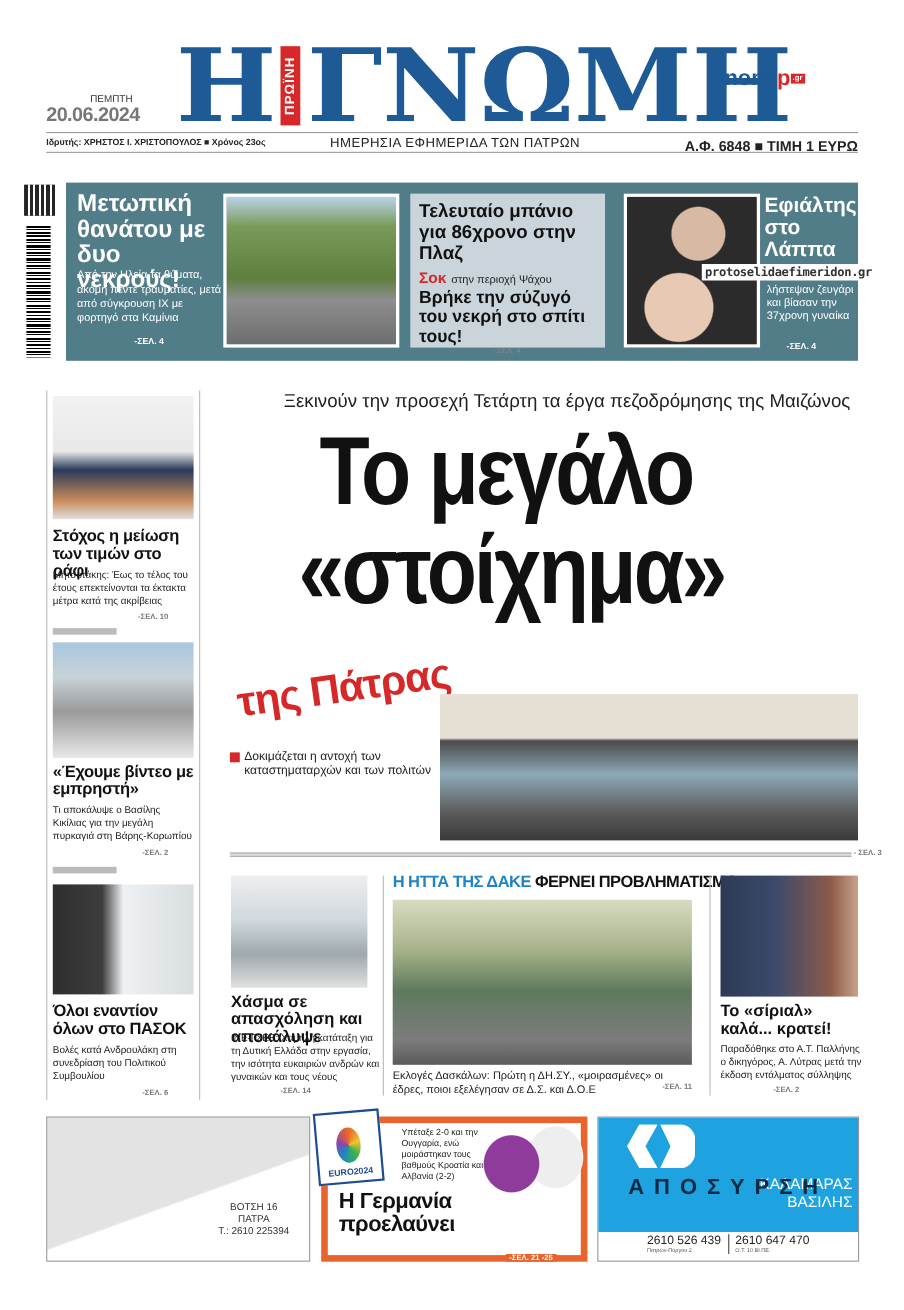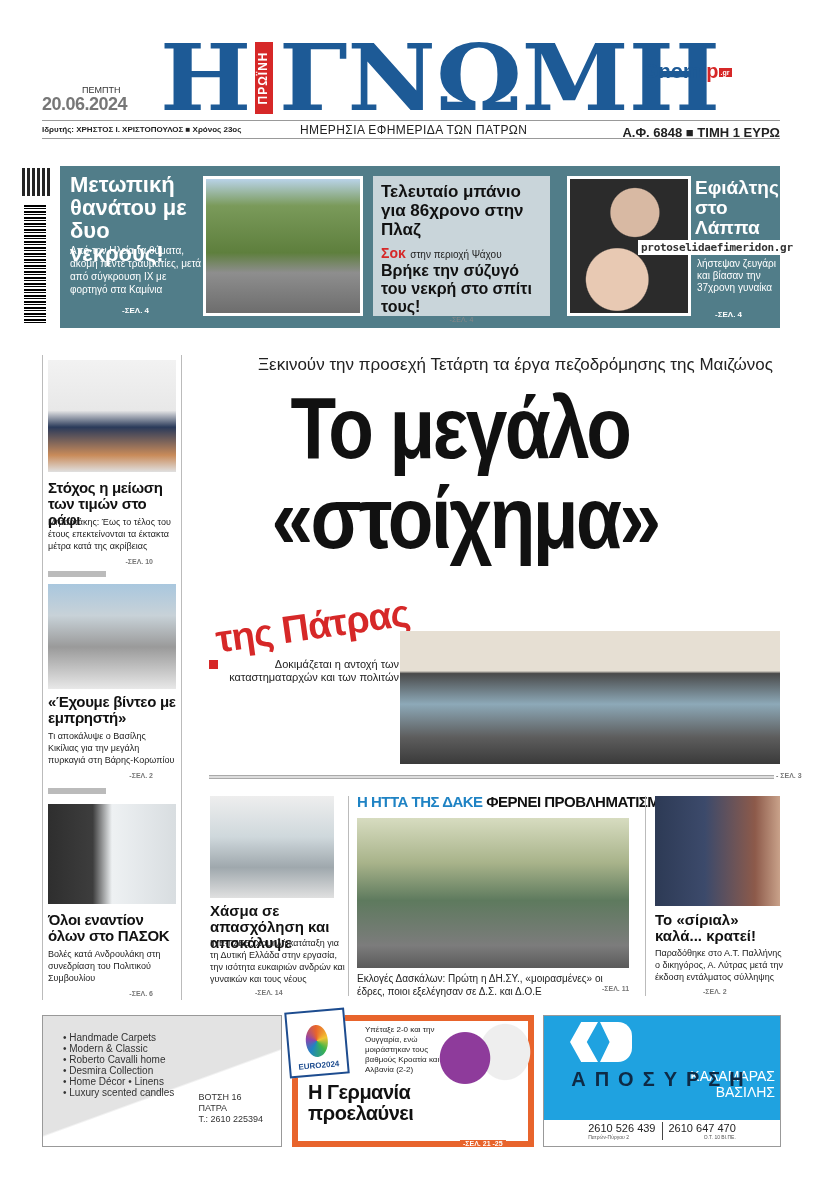--- a/index.html
+++ b/index.html
@@ -55,21 +55,21 @@
   .ltitle { position: absolute; left: 48px; width: 130px; font-size: 15px; font-weight: bold; line-height: 16px; color: #111; letter-spacing: -0.3px; }
   .lbody { position: absolute; left: 48px; width: 130px; font-size: 9px; line-height: 12px; color: #222; }
   .lpage { position: absolute; left: 48px; width: 105px; text-align: right; font-size: 7px; color: #777; font-weight: bold; }
   .lbar { position: absolute; left: 48px; width: 58px; height: 6px; background: #bbb; }
 
   
   .kicker { left: 258px; top: 355px; font-size: 17px; color: #222; }
   .h1 { left: 240px; top: 385px; width: 440px; text-align: center; font-size: 88px; font-weight: bold; line-height: 85px; color: #111; letter-spacing: -3px; transform: scaleX(0.85); transform-origin: center; }
   .h1b { left: 225px; top: 475px; width: 480px; text-align: center; font-size: 88px; font-weight: bold; line-height: 85px; color: #111; letter-spacing: -3px; transform: scaleX(0.85); }
   .patras { left: 215px; top: 605px; font-size: 38px; font-weight: bold; color: #d62828; transform: rotate(-8deg); letter-spacing: -1px; }
-  .bullets { left: 209px; top: 658px; width: 190px; text-align: right; }
+  .bullets { left: 209px; top: 682px; width: 190px; }
   .bullet { display: flex; gap: 4px; font-size: 11px; line-height: 13px; color: #222; margin-bottom: 5px; }
   .bullet .sq { width: 9px; height: 9px; background: #d62828; flex-shrink: 0; margin-top: 2px; }
   .bullet b { font-weight: bold; }
   .groupphoto { left: 400px; top: 631px; width: 380px; height: 133px; background: linear-gradient(180deg, #e6dfd3 0%, #e6dfd3 30%, #4a4a4a 32%, #8da9b8 55%, #5d5d5d 80%, #3a3a3a 100%); }
   .mainrule { left: 209px; top: 775px; width: 565px; height: 4px; border-top: 1px solid #aaa; border-bottom: 1px solid #aaa; background: #ddd; }
   .mainpage { left: 776px; top: 772px; font-size: 7px; color: #777; font-weight: bold; }
 
   
   .s1photo { left: 210px; top: 796px; width: 124px; height: 102px; background: linear-gradient(180deg, #eee 0%, #cfd8dc 40%, #9fa8ad 70%, #e0e0e0 100%); }
   .s1title { left: 210px; top: 903px; width: 140px; font-size: 15px; font-weight: bold; line-height: 16px; color: #111; }
@@ -85,21 +85,21 @@
   .s3photo { left: 655px; top: 796px; width: 125px; height: 110px; background: linear-gradient(90deg, #2d3a55 0%, #3c4a6b 40%, #8d5a4a 80%, #c9a28a 100%); }
   .s3title { left: 655px; top: 912px; width: 130px; font-size: 15px; font-weight: bold; line-height: 16px; color: #111; }
   .s3body { left: 655px; top: 947px; width: 130px; font-size: 9px; line-height: 12px; color: #222; }
   .s3page { left: 703px; top: 988px; font-size: 7px; color: #777; font-weight: bold; }
 
   
   .ad1 { left: 42px; top: 1015px; width: 240px; height: 132px; border: 1px solid #999; background: linear-gradient(160deg, #e3e3e3 0%, #e3e3e3 55%, #fff 56%); }
   .ad1 ul { position: absolute; left: 20px; top: 16px; list-style: none; }
   .ad1 li { font-size: 10px; color: #333; line-height: 11px; }
   .ad1 li::before { content: "\2022  "; }
-  .ad1 .addr { position: absolute; right: 18px; top: 76px; text-align: left; font-size: 9px; color: #333; line-height: 11px; margin-left: 12px; }
+  .ad1 .addr { position: absolute; right: 18px; top: 76px; text-align: center; font-size: 9px; color: #333; line-height: 11px; margin-left: 12px; }
   .ad1 .brand { position: absolute; left: 0; right: 0; bottom: 8px; text-align: center; font-family: "Liberation Serif", serif; font-size: 15px; font-weight: bold; letter-spacing: 1px; color: #222; font-variant: small-caps; }
   .ad2 { left: 292px; top: 1015px; width: 242px; height: 132px; border: 6px solid #e8642c; border-left-width: 6px; background: #fff; }
   .euro { left: 287px; top: 1010px; width: 60px; height: 66px; background: #fff; border: 2px solid #1d4c8f; transform: rotate(-5deg); display: flex; flex-direction: column; align-items: center; justify-content: flex-end; padding-bottom: 4px; }
   .euro .cup { width: 22px; height: 32px; border-radius: 50%; background: conic-gradient(#e8642c, #f4c430, #3bb54a, #1f83c4, #8e44ad, #e8642c); margin-bottom: 4px; }
   .euro .lbl { font-size: 8px; font-weight: bold; color: #1d4c8f; }
   .ad2-text { left: 365px; top: 1025px; width: 85px; font-size: 8px; line-height: 10px; color: #222; }
   .ad2-title { left: 308px; top: 1082px; width: 150px; font-size: 20px; font-weight: bold; line-height: 21px; color: #111; letter-spacing: -0.5px; }
   .ad2-players { left: 435px; top: 1010px; width: 100px; height: 120px; background: radial-gradient(ellipse at 30% 40%, #8e3b9b 0 25%, transparent 26%), radial-gradient(ellipse at 70% 35%, #eee 0 25%, transparent 26%); }
   .ad2-page { left: 460px; top: 1140px; font-size: 7px; color: #fff; background: #e8642c; padding: 0 3px; font-weight: bold; }
   .ad3 { left: 543px; top: 1015px; width: 238px; height: 132px; border: 1px solid #999; background: #fff; }
@@ -197,28 +197,20 @@
 <div class="abs s2photo"></div>
 <div class="abs s2body cond">Εκλογές Δασκάλων: Πρώτη η ΔΗ.ΣΥ., «μοιρασμένες» οι έδρες, ποιοι εξελέγησαν σε Δ.Σ. και Δ.Ο.Ε</div>
 <div class="abs s2page">-ΣΕΛ. 11</div>
 <div class="abs vsep2"></div>
 <div class="abs s3photo"></div>
 <div class="abs s3title cond">Το «σίριαλ» καλά... κρατεί!</div>
 <div class="abs s3body cond">Παραδόθηκε στο Α.Τ. Παλλήνης ο δικηγόρος, Α. Λύτρας μετά την έκδοση εντάλματος σύλληψης</div>
 <div class="abs s3page">-ΣΕΛ. 2</div>
 
 <div class="abs ad1">
-  <ul>
-    <li>Handmade Carpets</li>
-    <li>Modern &amp; Classic</li>
-    <li>Roberto Cavalli home</li>
-    <li>Desmira Collection</li>
-    <li>Home Décor • Linens</li>
-    <li>Luxury scented candles</li>
-  </ul>
   <div class="addr">
     <div>ΒΟΤΣΗ 16</div>
     <div>ΠΑΤΡΑ</div>
     <div>Τ.: 2610 225394</div>
   </div>
 </div>
 
 <div class="abs ad2"></div>
 <div class="abs euro">
   <div class="cup"></div>
@@ -238,14 +230,14 @@
 <div class="abs kal">
   <div>ΚΑΛΑΜΑΡΑΣ</div>
   <div>ΒΑΣΙΛΗΣ</div>
 </div>
 <div class="abs apo">
   <div>ΑΠΟΣΥΡΣΗ</div>
 </div>
 <div class="abs phones">
   <div class="p"><span>2610 526 439</span><small>Πατρών-Πύργου 2</small></div>
   <div class="sep"></div>
-  <div class="p" style="text-align:right"><span>2610 647 470</span><small>Ο.Τ. 10 ΒΙ.ΠΕ.</small></div>
+  <div class="p" style="text-align:left"><span>2610 647 470</span><small>Ο.Τ. 10 ΒΙ.ΠΕ.</small></div>
 </div>
 
 </body></html>

